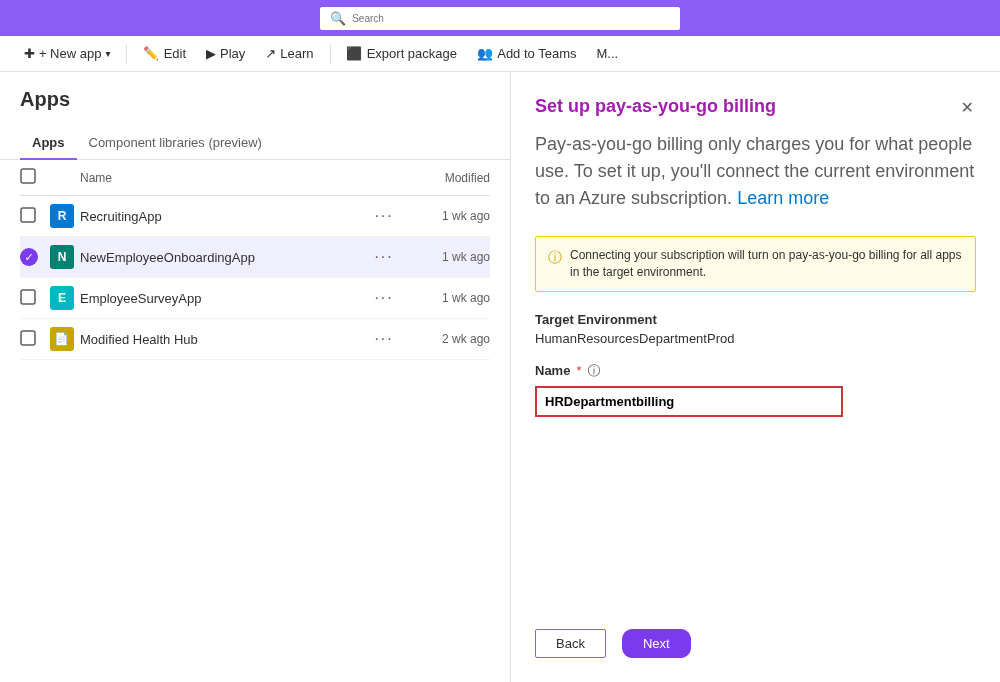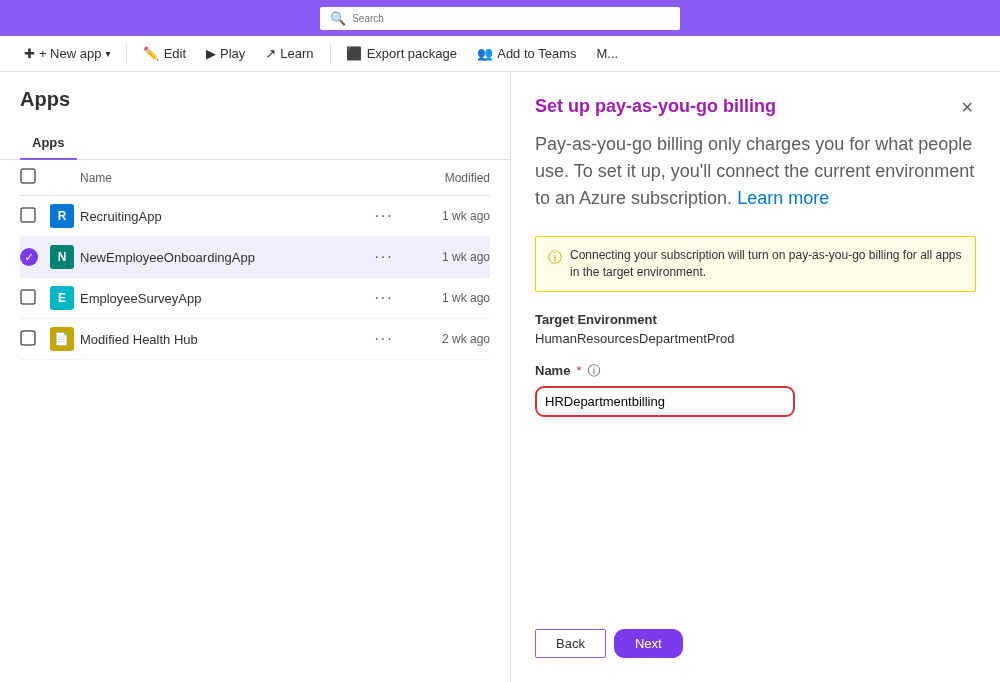--- a/index.html
+++ b/index.html
@@ -273,31 +273,32 @@
     .required-star {
       color: #d13438;
     }
 
     .info-icon {
       color: #605e5c;
       font-size: 13px;
     }
 
     .name-input {
-      width: 260px;
+      width: 308px;
       padding: 6px 8px;
       border: 2px solid #d13438;
-      border-radius: 9px;
+      border-radius: 0;
       font-size: 13px;
       outline: none;
+      font-weight: bold;
     }
 
     .panel-footer {
       display: flex;
-      gap: 8px;
+      gap: 16px;
       margin-top: auto;
       padding-top: 24px;
     }
 
     .btn-back {
       padding: 6px 20px;
       border: 1px solid #8b5cf6;
       background: #fff;
       color: #323130;
       border-radius: 2px;
@@ -359,20 +360,21 @@
 </div>
 
 <div class="main-content">
 
   <div class="left-panel">
     <div class="apps-header">
       <div class="apps-title">Apps</div>
     </div>
     <div class="tabs">
       <div class="tab active">Apps</div>
+      <div class="tab">Component libraries (preview)</div>
     </div>
 
     <div class="table-container">
       <div class="table-header">
         <div class="col-check">
           <svg width="16" height="16" viewBox="0 0 16 16" fill="none" xmlns="http://www.w3.org/2000/svg">
             <rect x="1" y="1" width="14" height="14" rx="2" stroke="#605e5c" stroke-width="1.5" fill="none"></rect>
           </svg>
         </div>
         <div class="col-icon"></div>

